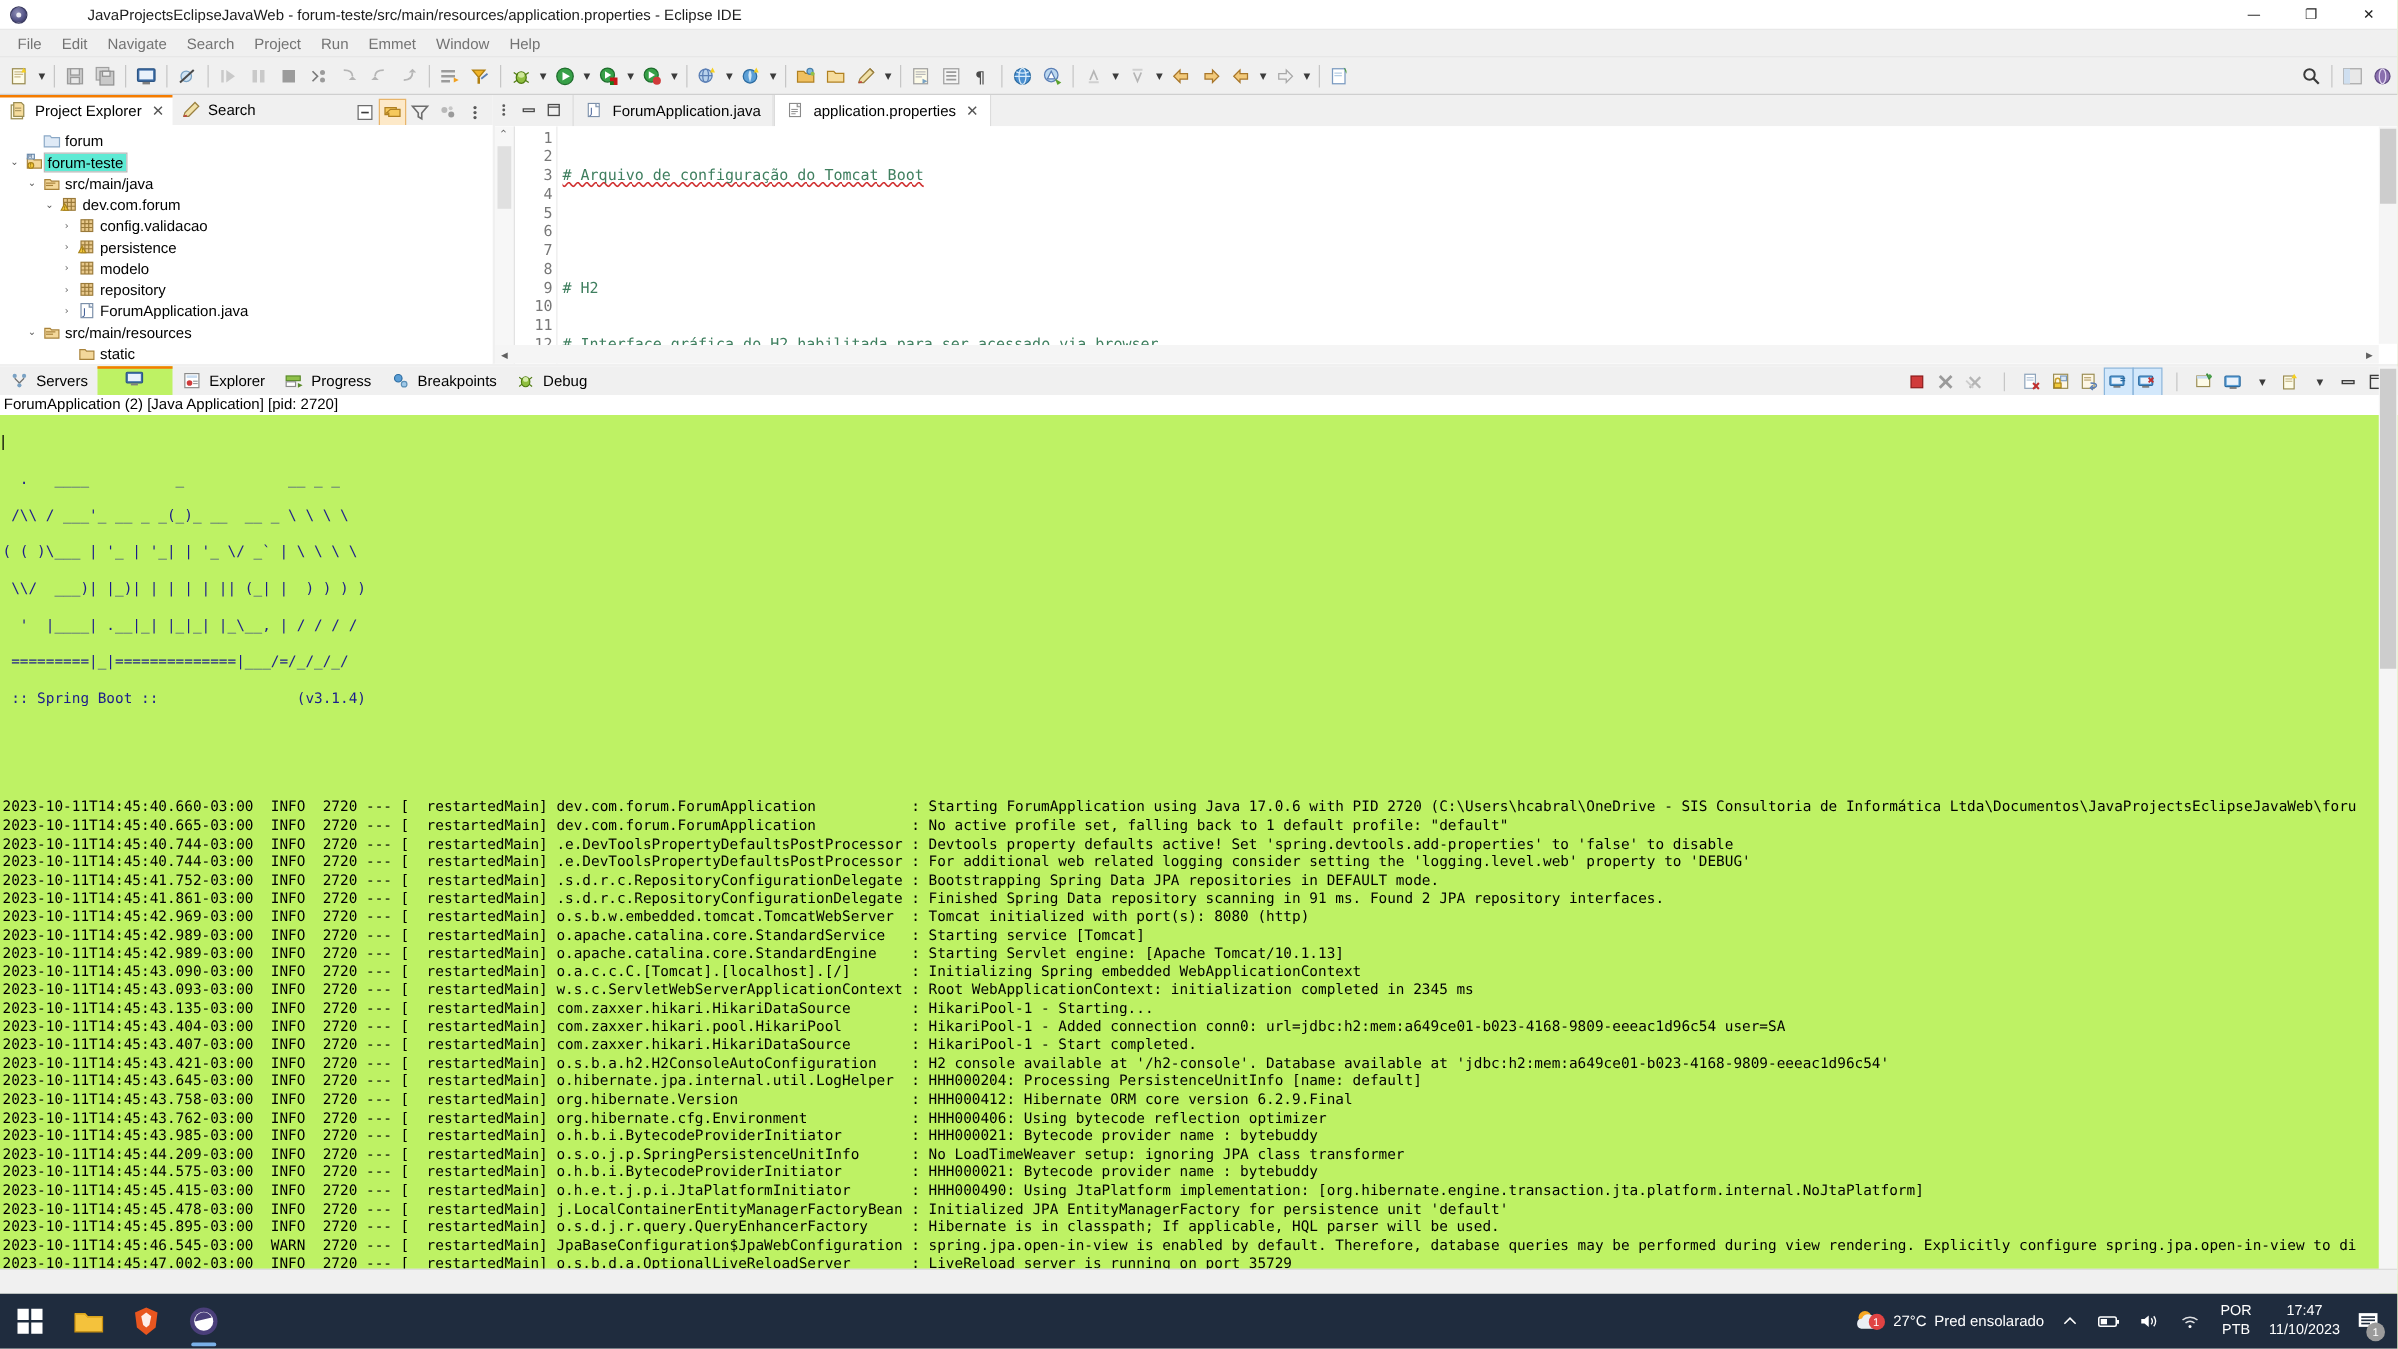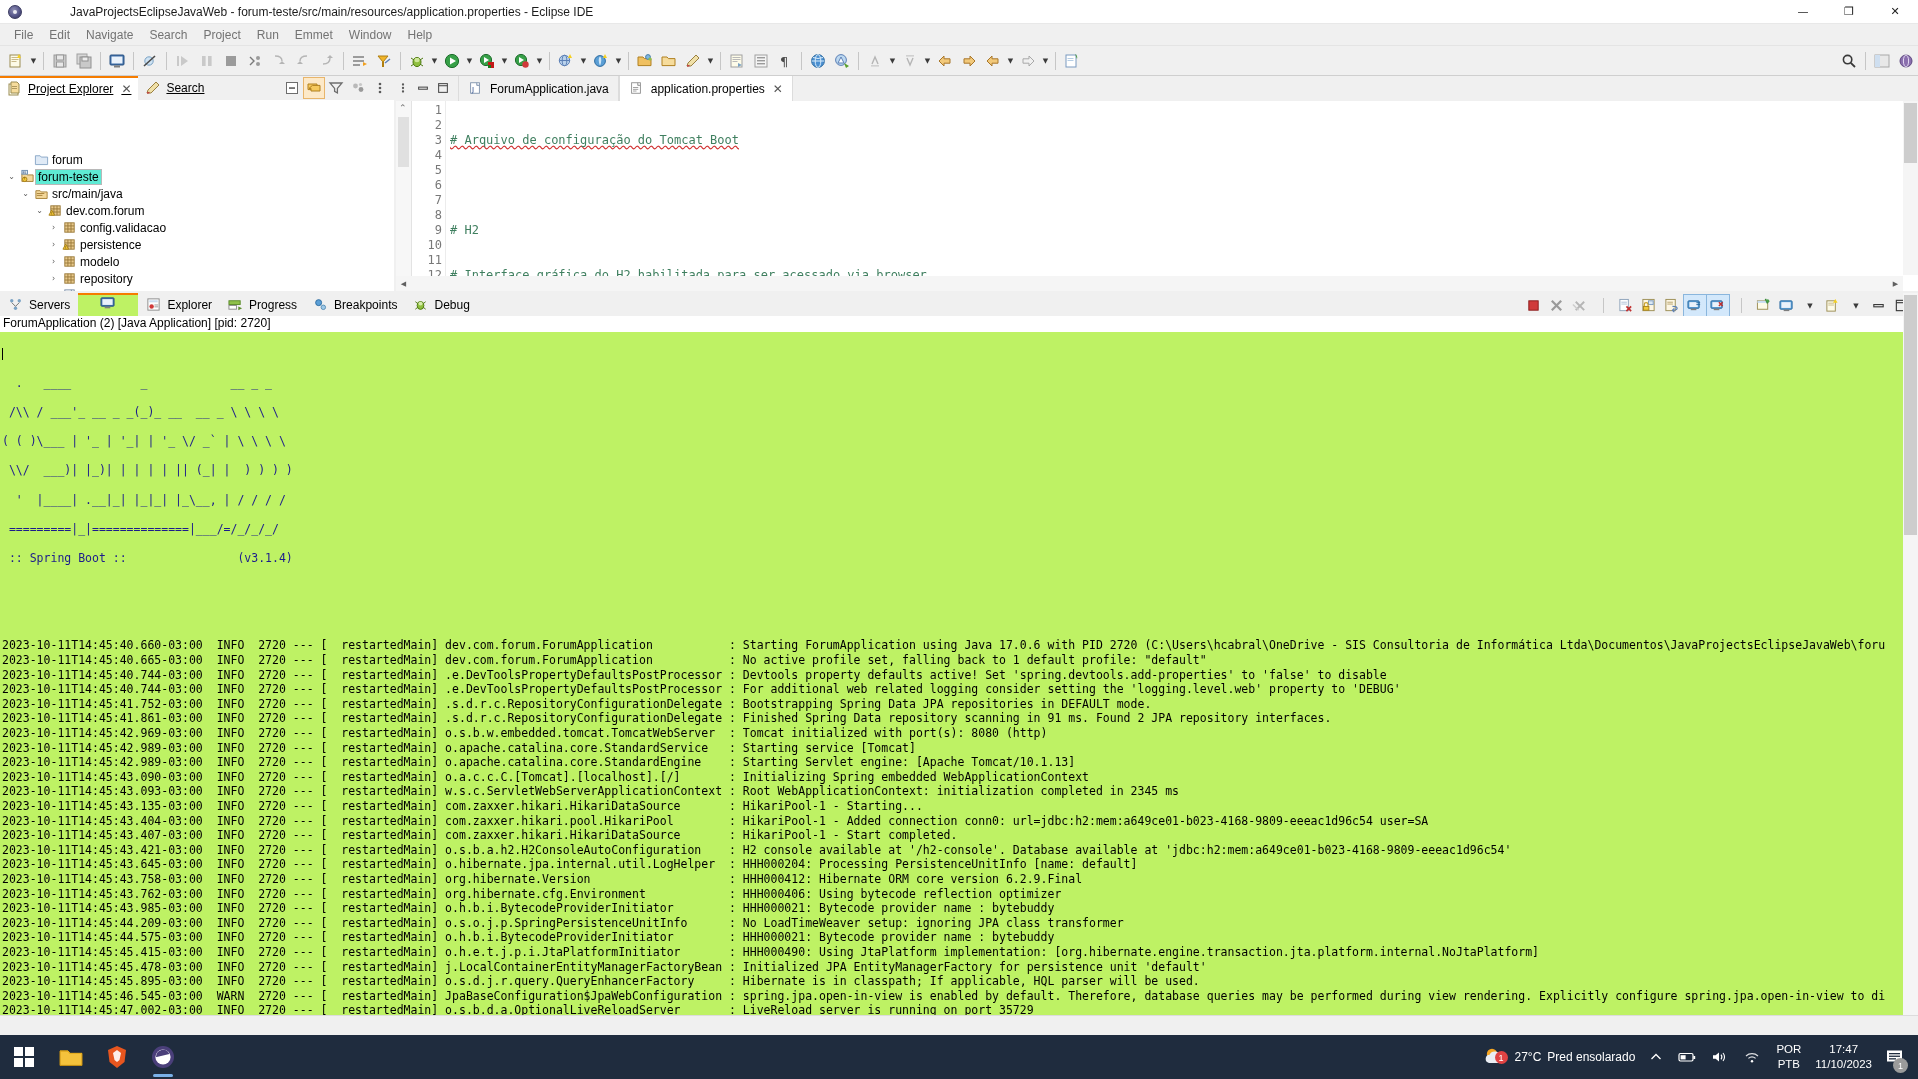--- a/index.html
+++ b/index.html
@@ -61,30 +61,30 @@
   .ic svg { display: block; }
 
   
   .workbench { position: absolute; left: 0; top: 76px; right: 0; bottom: 44px; background:#f0f0f0; }
 
   
   .toprow { position: absolute; left:0; top:0; right:0; height: 215px; display:flex; }
 
   .explorer { width: 396px; flex: none; display: flex; flex-direction: column;
               background:#ffffff; border-right: 2px solid #f0f0f0; }
-  .viewtabs { height: 24px; display:flex; background:#f0f0f0; position:relative;text-decoration:underline; }
+  .viewtabs { height: 24px; display:flex; align-items:flex-end; background:#f0f0f0; position:relative; }
   .vtab { height: 24px; display:flex; align-items:center; gap:5px; padding: 0 7px;
           font-size: 12px; color:#000; white-space:nowrap; }
   .vtab.active { background:#ffffff; border-top: 2px solid #f57c00; }
   .vtab .x { font-size: 12px; color:#555; margin-left:3px; font-family:"DejaVu Sans",sans-serif; }
   .viewtools { margin-left:auto; display:flex; align-items:center; gap:2px; padding-right:4px; }
   .vtool { width:20px;height:20px;display:flex;align-items:center;justify-content:center; }
   .vtool.on { background:#fde9c8; outline:1px solid #e8b56b; }
 
-  .tree { flex:1; overflow:hidden; padding-top:4px; background:#fff; position:relative;margin-top:47px; }
+  .tree { flex:1; overflow:hidden; padding-top:4px; background:#fff; position:relative; }
   .trow { height:17px; display:flex; align-items:center; font-size:12px; color:#000; white-space:nowrap; }
   .trow .tw { width:15px; flex:none; display:flex; align-items:center; justify-content:center;
               font-size:8px; color:#5a5a5a; font-family:"DejaVu Sans",sans-serif; }
   .trow .ticon { width:17px; flex:none; display:flex; align-items:center; justify-content:center; }
   .trow .tlabel { padding: 0 2px; }
   .trow.selected .tlabel { background:#5eead4; outline:1px solid #b8b8b8; }
 
   .editor { flex:1; display:flex; flex-direction:column; min-width:0; background:#fff; }
   .edtabs { height:25px; display:flex; align-items:flex-end; background:#f0f0f0; position:relative; }
   .edleft { width:62px; flex:none; display:flex; align-items:center; justify-content:flex-end; gap:5px;

